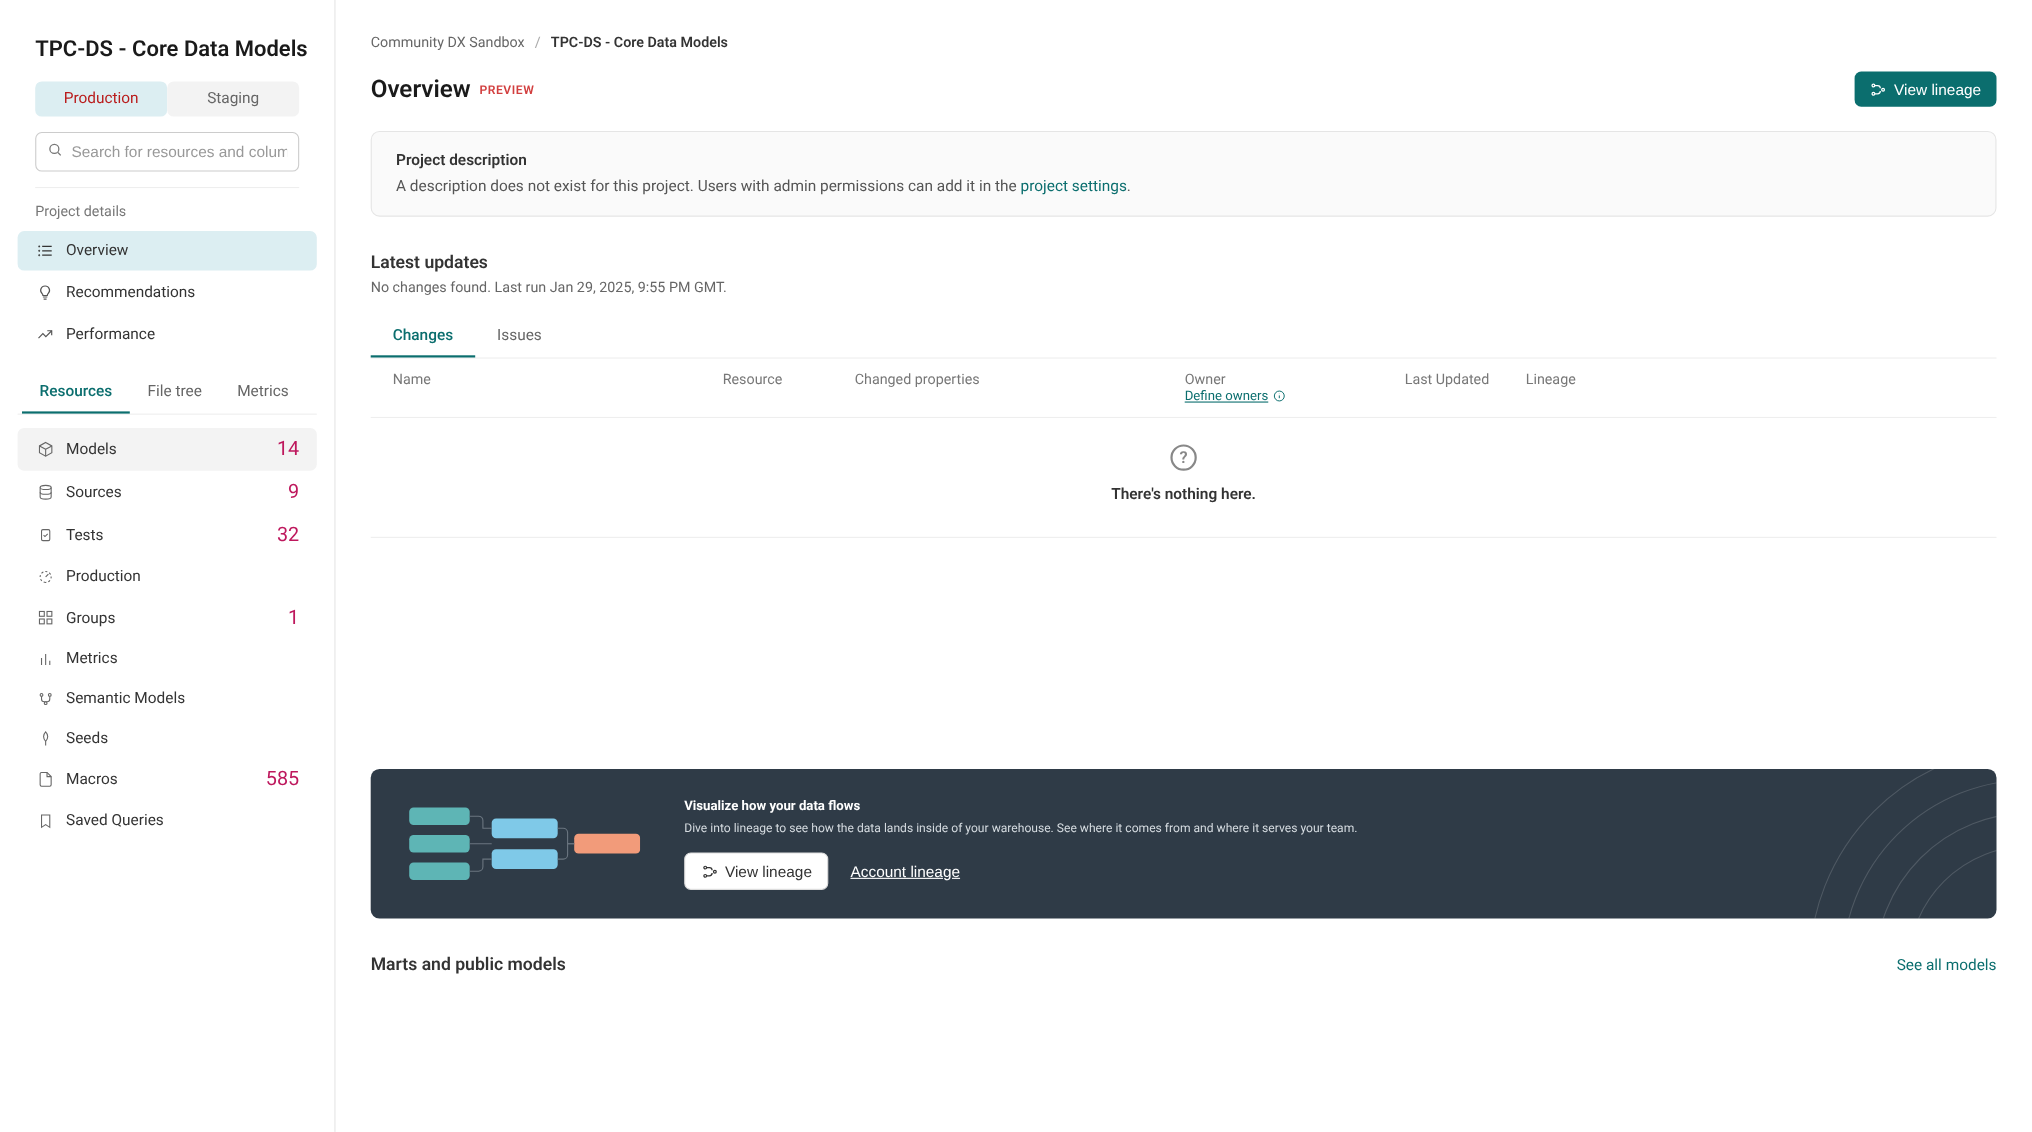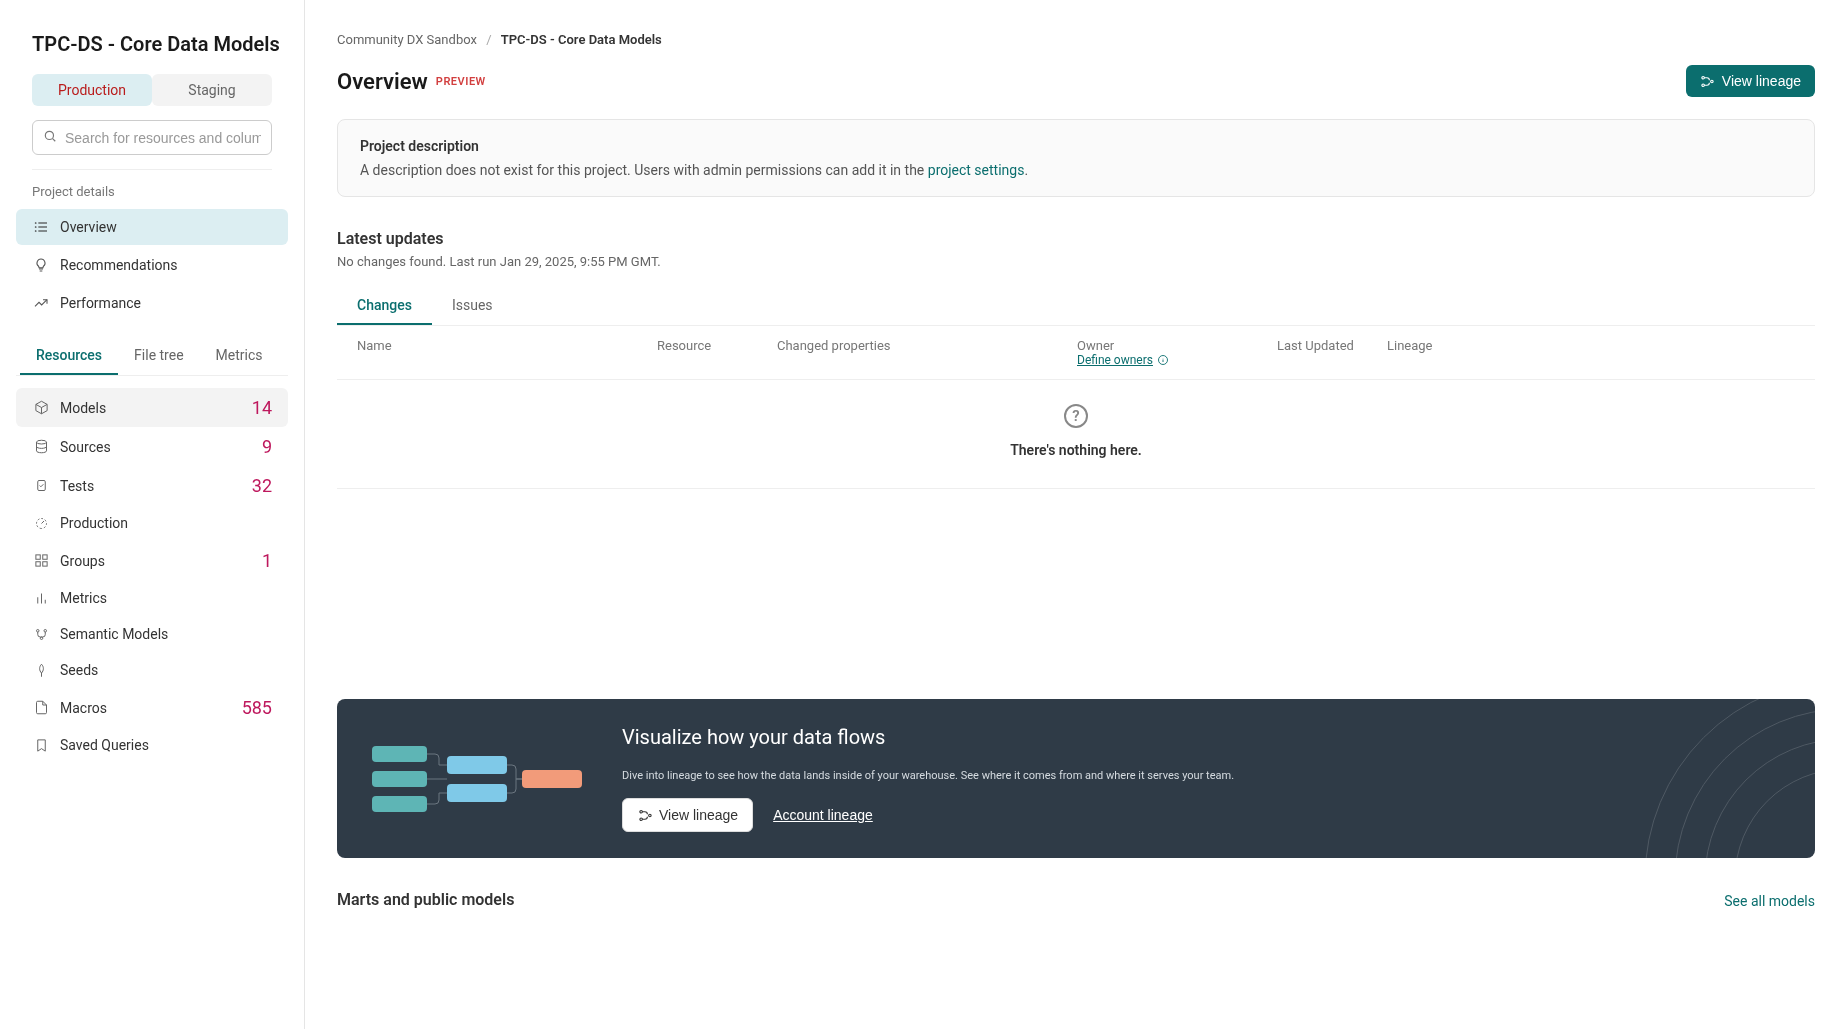--- a/index.html
+++ b/index.html
@@ -87,21 +87,21 @@
     .owner-link { color: #0b6e6e; font-size: 12px; display: flex; align-items: center; }
     .owner-link svg { width: 12px; height: 12px; stroke: #0b6e6e; margin-left: 4px; fill: none; stroke-width: 1.8; }
     
     .empty-state { display: flex; flex-direction: column; align-items: center; padding: 24px 0 30px 0; border-bottom: 1px solid #eee; }
     .empty-icon-circle { width: 24px; height: 24px; border: 2px solid #888; border-radius: 50%; display: flex; align-items: center; justify-content: center; color: #888; font-weight: 600; font-size: 15px; margin-bottom: 14px; }
     .empty-text { font-size: 14px; font-weight: 600; color: #333; }
     
     .lineage-banner { background: #2f3b47; border-radius: 8px; padding: 26px 30px; display: flex; align-items: center; margin-top: 210px; position: relative; overflow: hidden; }
     .banner-svg-wrap { width: 215px; height: 70px; margin-right: 40px; flex-shrink: 0; }
     .banner-content { flex: 1; color: #fff; }
-    .banner-title { font-size: 20px; font-weight: 400; margin-bottom: 20px; }
+    .banner-title { font-size: 12px; font-weight: 700; margin-bottom: 7px; }
     .banner-text { font-size: 11px; color: #d5dbe0; margin-bottom: 16px; }
     .banner-actions { display: flex; align-items: center; gap: 10px; }
     .banner-deco { position: absolute; right: -30px; top: -20px; opacity: 0.15; pointer-events: none; }
     .banner-deco svg { width: 200px; height: 200px; }
     
     .bottom-row { display: flex; justify-content: space-between; align-items: flex-end; margin-top: 32px; }
     .bottom-title { font-size: 16px; font-weight: 600; }
     .see-all { color: #0b6e6e; cursor: pointer; font-size: 14px; }
   </style>
 </head>

